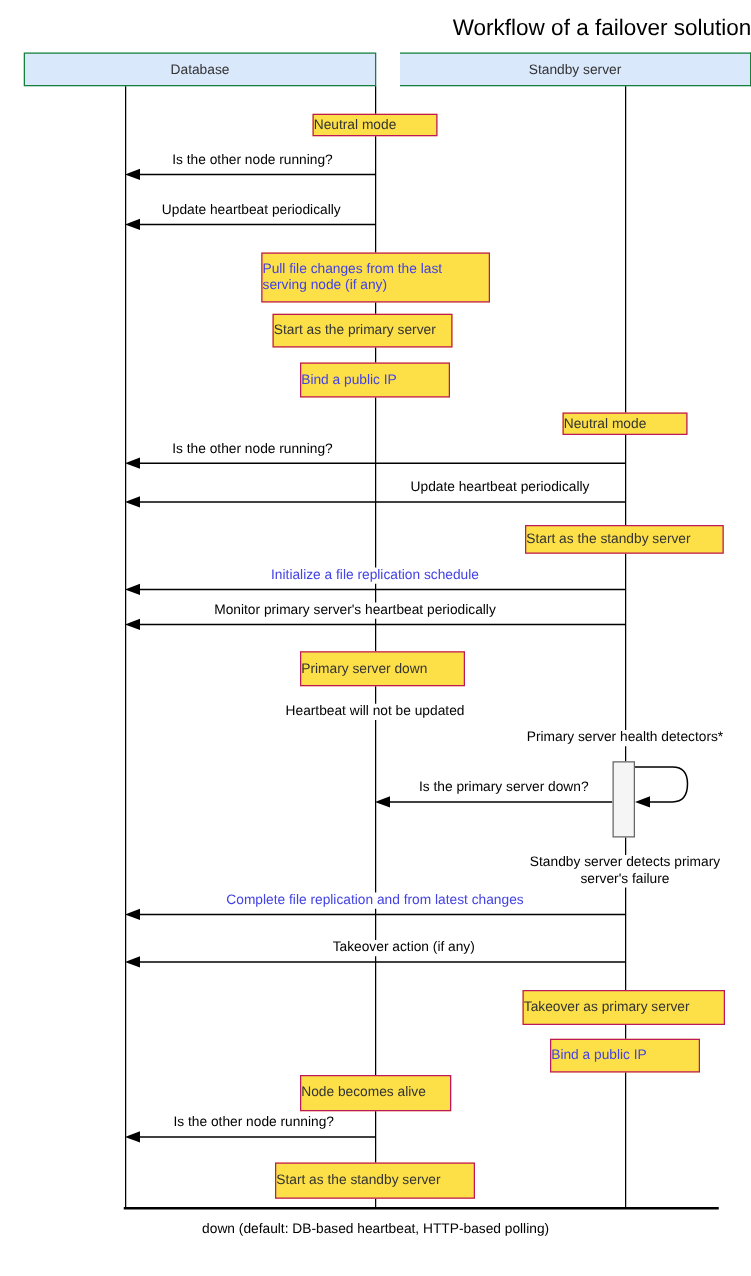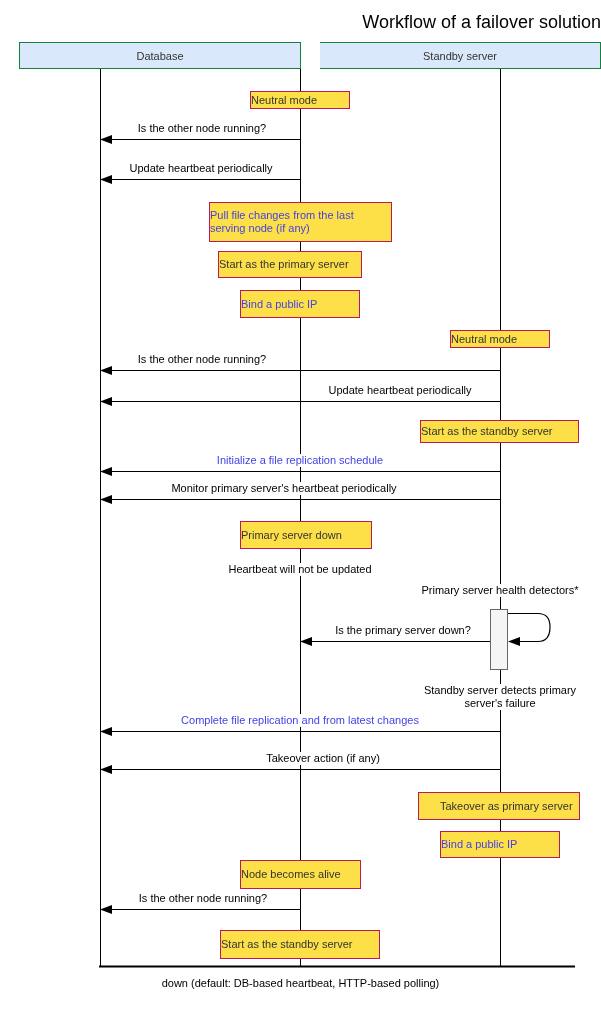--- a/index.html
+++ b/index.html
@@ -102,21 +102,21 @@
       </div>
       <div class="node-box" style="left: 450px; top: 330px; width: 100px; height: 18px;">
         <div>Neutral mode</div>
       </div>
       <div class="node-box" style="left: 420px; top: 420px; width: 159px; height: 23px;">
         <div>Start as the standby server</div>
       </div>
       <div class="node-box" style="left: 240px; top: 521px; width: 132px; height: 28px;">
         <div>Primary server down</div>
       </div>
-      <div class="node-box" style="left: 418px; top: 792px; width: 162px; height: 28px; padding-left: 21px;">
+      <div class="node-box" style="left: 418px; top: 792px; width: 162px; height: 28px;">
         <div>Takeover as primary server</div>
       </div>
       <div class="node-box accent" style="left: 440px; top: 831px; width: 120px; height: 27px;">
         <div>Bind a public IP</div>
       </div>
       <div class="node-box" style="left: 240px; top: 860px; width: 121px; height: 29px;">
         <div>Node becomes alive</div>
       </div>
       <div class="node-box" style="left: 220px; top: 930px; width: 160px; height: 29px;">
         <div>Start as the standby server</div>

